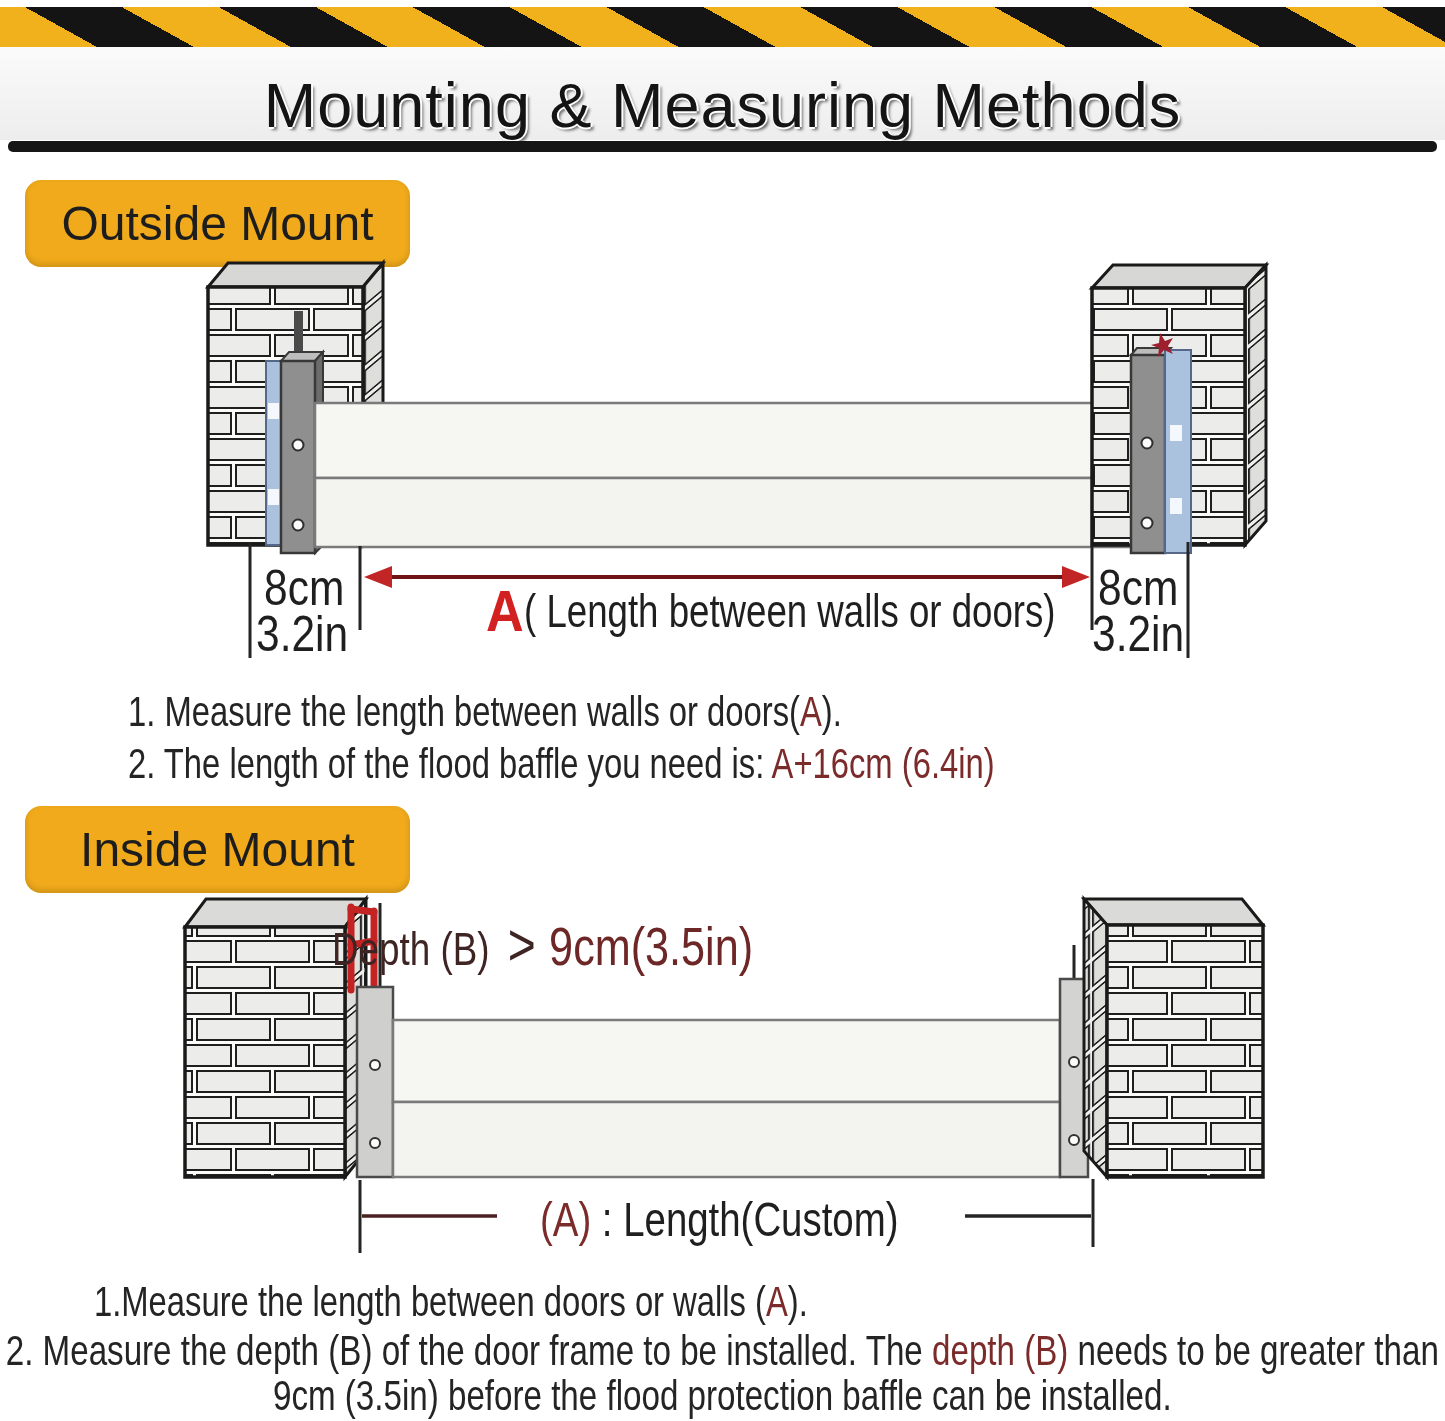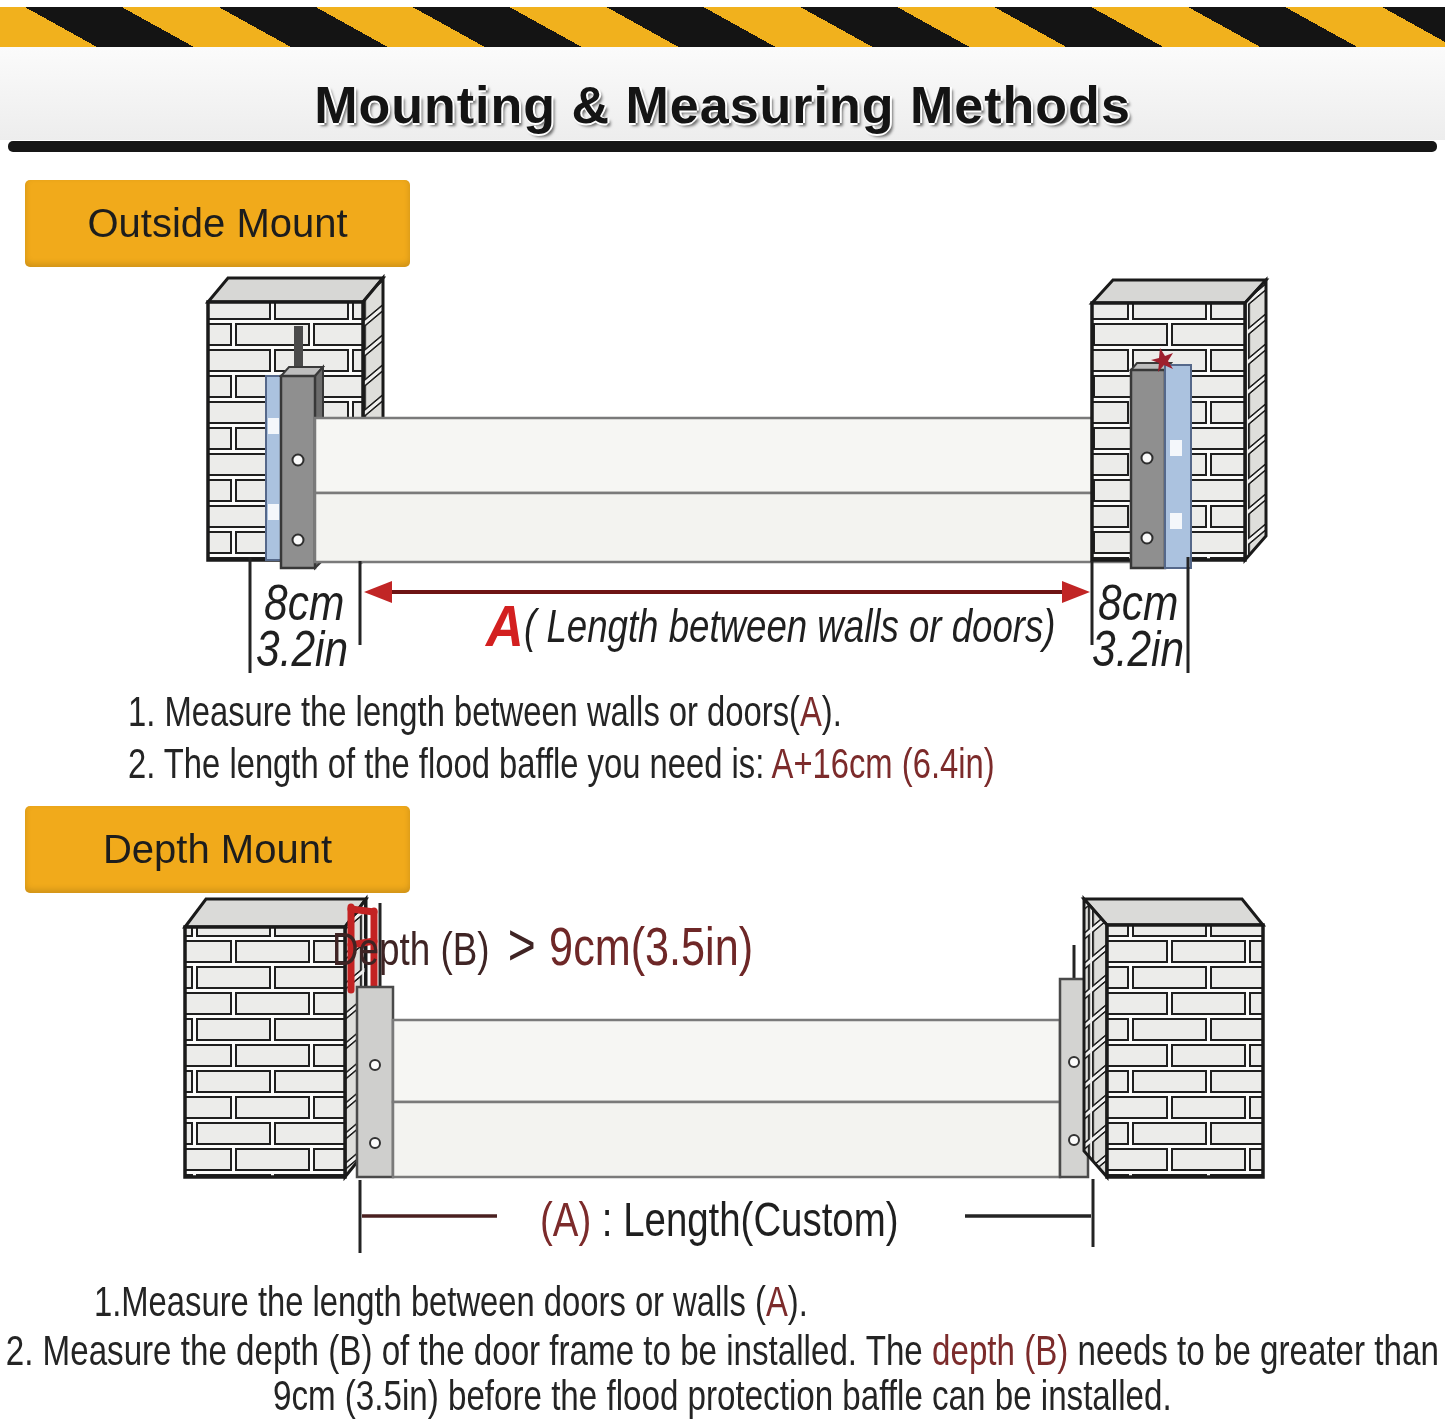--- a/index.html
+++ b/index.html
@@ -10,36 +10,36 @@
   html,body{width:1445px;height:1421px;}
   body{position:relative;background:#ffffff;overflow:hidden;
        font-family:"Liberation Sans",sans-serif;color:#242424;}
 
   
   .hazard{position:absolute;top:7px;left:0;right:0;height:40px;
     background:repeating-linear-gradient(29deg,var(--hazard-yellow) 0 47px,var(--hazard-black) 47px 94px);}
   .title-band{position:absolute;top:47px;left:0;right:0;height:93px;
     background:linear-gradient(180deg,#fbfbfb 0%,#ededed 100%);
     display:flex;align-items:center;justify-content:center;}
-  .title-band h1{font-size:52px;font-weight:bold;color:#141414;letter-spacing:1px;
+  .title-band h1{font-size:63px;font-weight:normal;color:#141414;letter-spacing:1px;
     text-shadow:2px 0 0 #ffffff,0 2px 0 #ffffff,3px 3px 3px rgba(0,0,0,.55);margin-top:23px;}
   .black-bar{position:absolute;top:141px;left:8px;right:8px;height:11px;
     background:#161616;border-radius:5px;}
 
   
   .badge{position:absolute;left:25px;width:385px;height:87px;
-    background:var(--badge-bg);border-radius:5px;
+    background:var(--badge-bg);border-radius:16px;
     display:flex;align-items:center;justify-content:center;
-    font-size:40px;color:#1d1d1d;box-shadow:inset 0 -3px 6px rgba(0,0,0,.15);}
+    font-size:48px;color:#1d1d1d;box-shadow:inset 0 -3px 6px rgba(0,0,0,.15);}
   .badge.outside{top:180px;}
   .badge.inside{top:806px;}
 
   
   .diagram{position:absolute;left:0;width:1445px;}
-  .diagram.d1{top:270px;height:410px;font-style:italic;}
+  .diagram.d1{top:255px;height:410px;}
   .diagram.d2{top:887px;height:390px;}
   svg text{font-family:"Liberation Sans",sans-serif;}
   .t-std{fill:#1f1f1f;}
   .t-red{fill:var(--accent-red);font-weight:bold;}
   .t-maroon{fill:var(--maroon);}
   .t-darkmaroon{fill:#3f2424;}
   .t-val{fill:#6e2727;}
 
   
   .steps{position:absolute;font-size:42px;line-height:52px;white-space:nowrap;
@@ -150,21 +150,21 @@
       </g>
 </svg>
 </div>
 
 <div class="steps steps-outside">
   <p><span>1. Measure the length between walls or doors(</span><span class="maroon">A</span><span>).</span></p>
   <p><span>2. The length of the flood baffle you need is: </span><span class="maroon">A+16cm (6.4in)</span><span></span></p>
 </div>
 
 <div class="badge inside">
-  <span>Depth Mount</span>
+  <span>Inside Mount</span>
 </div>
 
 <div class="diagram d2">
 <svg width="1445" height="390" viewBox="0 0 1445 390">
   <defs>
     <pattern id="bf2" patternUnits="userSpaceOnUse" width="78" height="52">
       <rect width="78" height="52" fill="#fcfcfb"></rect>
       <rect x="2" y="2" width="73" height="21" fill="#ececea" stroke="#1f1f1f" stroke-width="2"></rect>
       <rect x="-37" y="28" width="73" height="21" fill="#ececea" stroke="#1f1f1f" stroke-width="2"></rect>
       <rect x="41" y="28" width="73" height="21" fill="#ececea" stroke="#1f1f1f" stroke-width="2"></rect>

